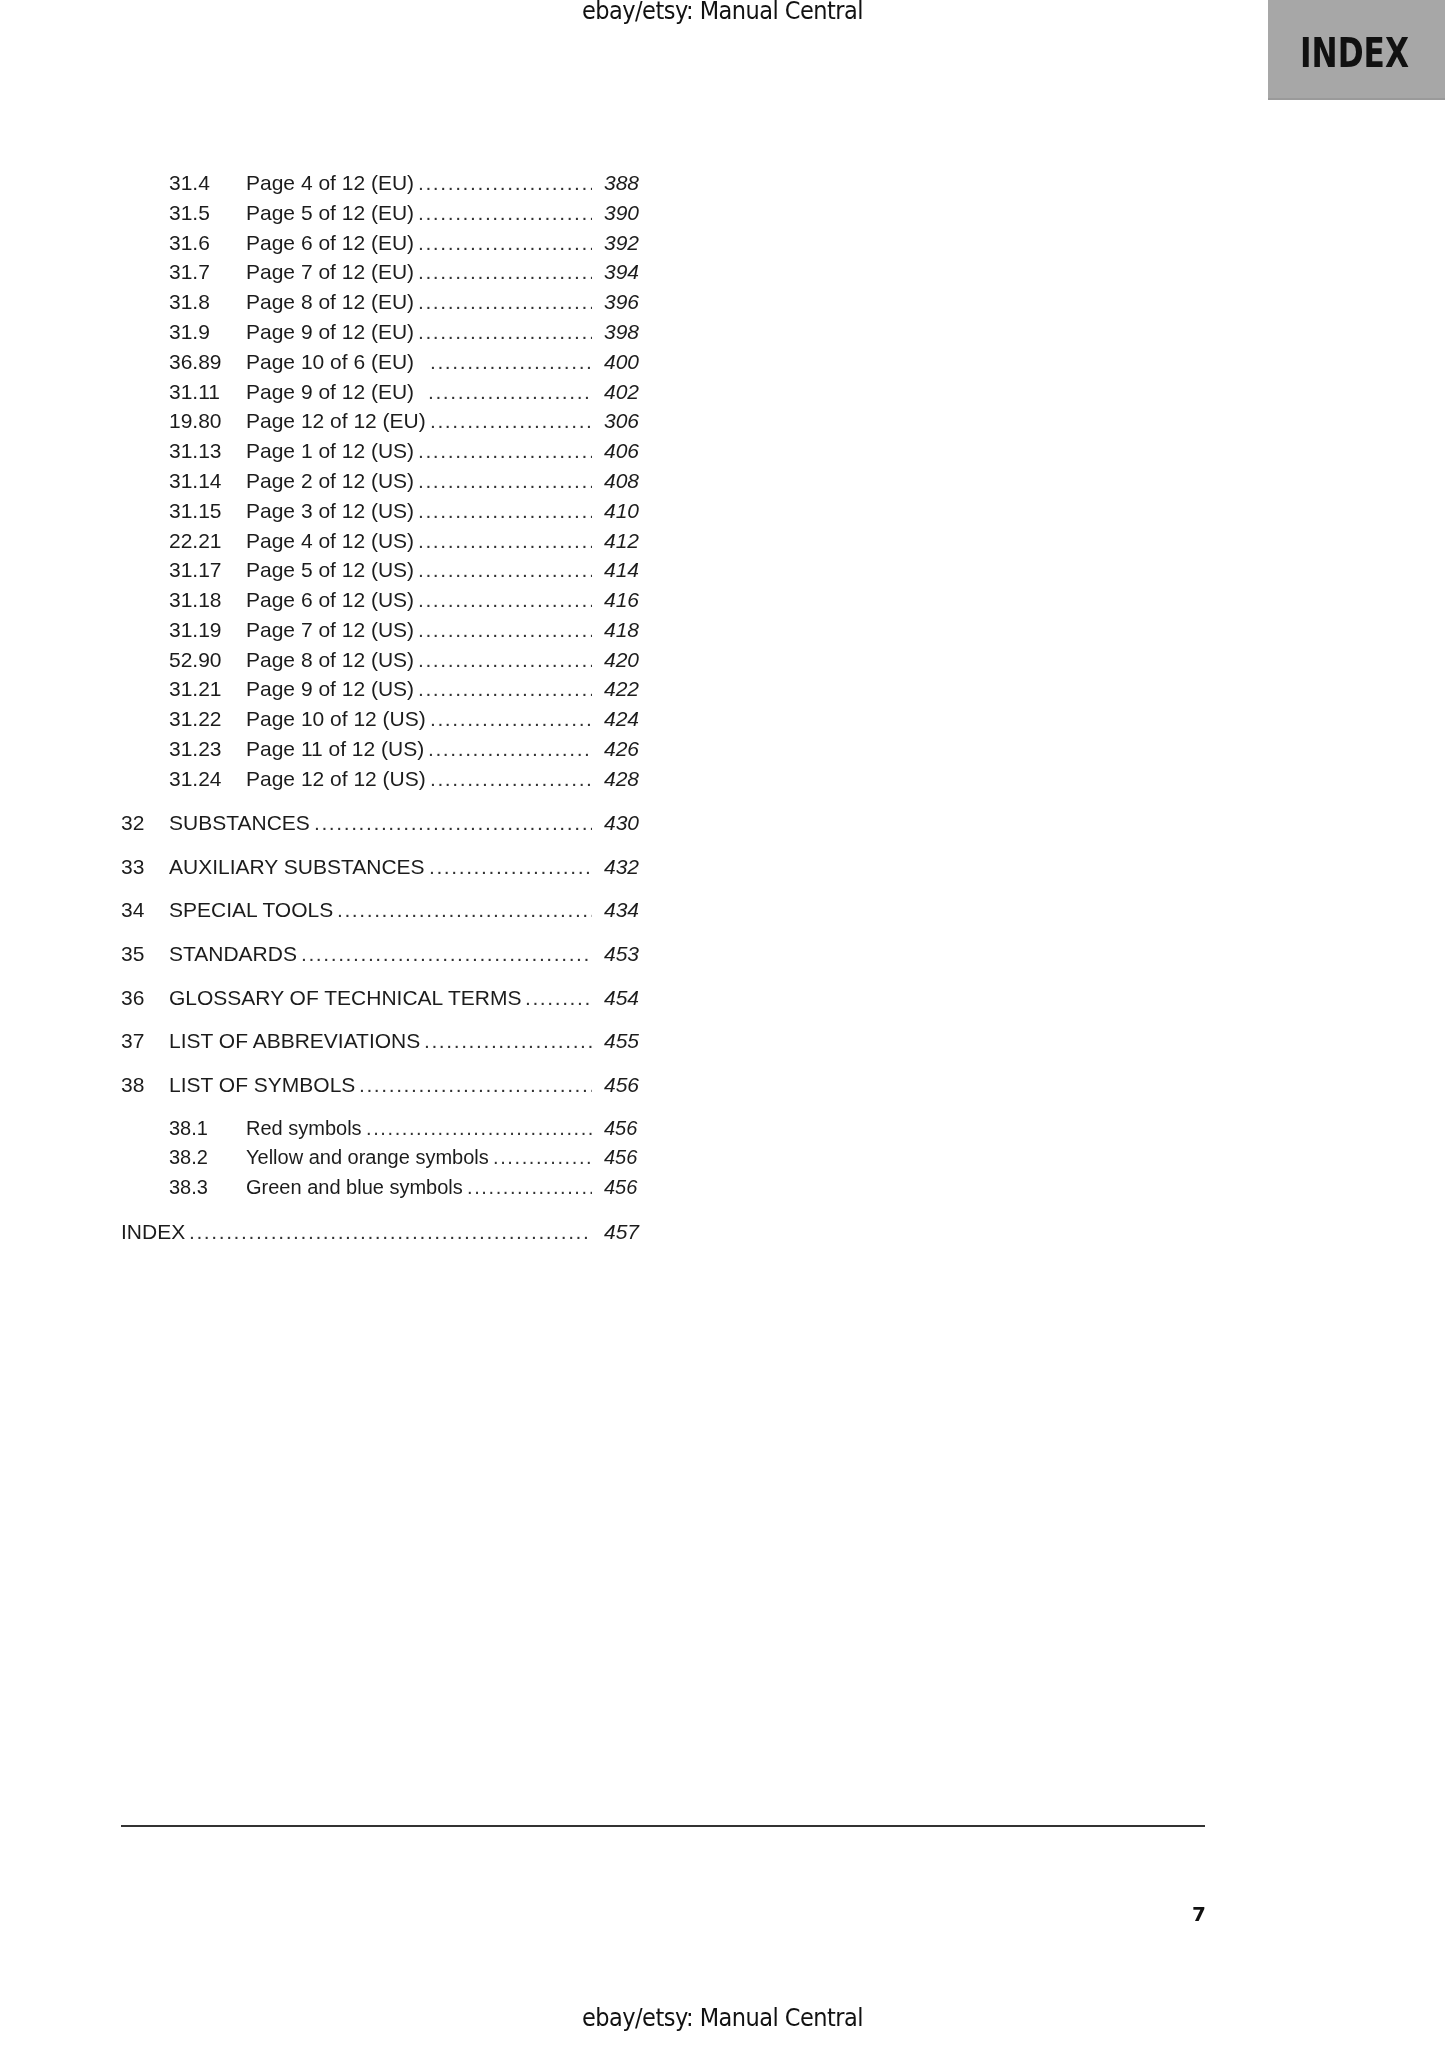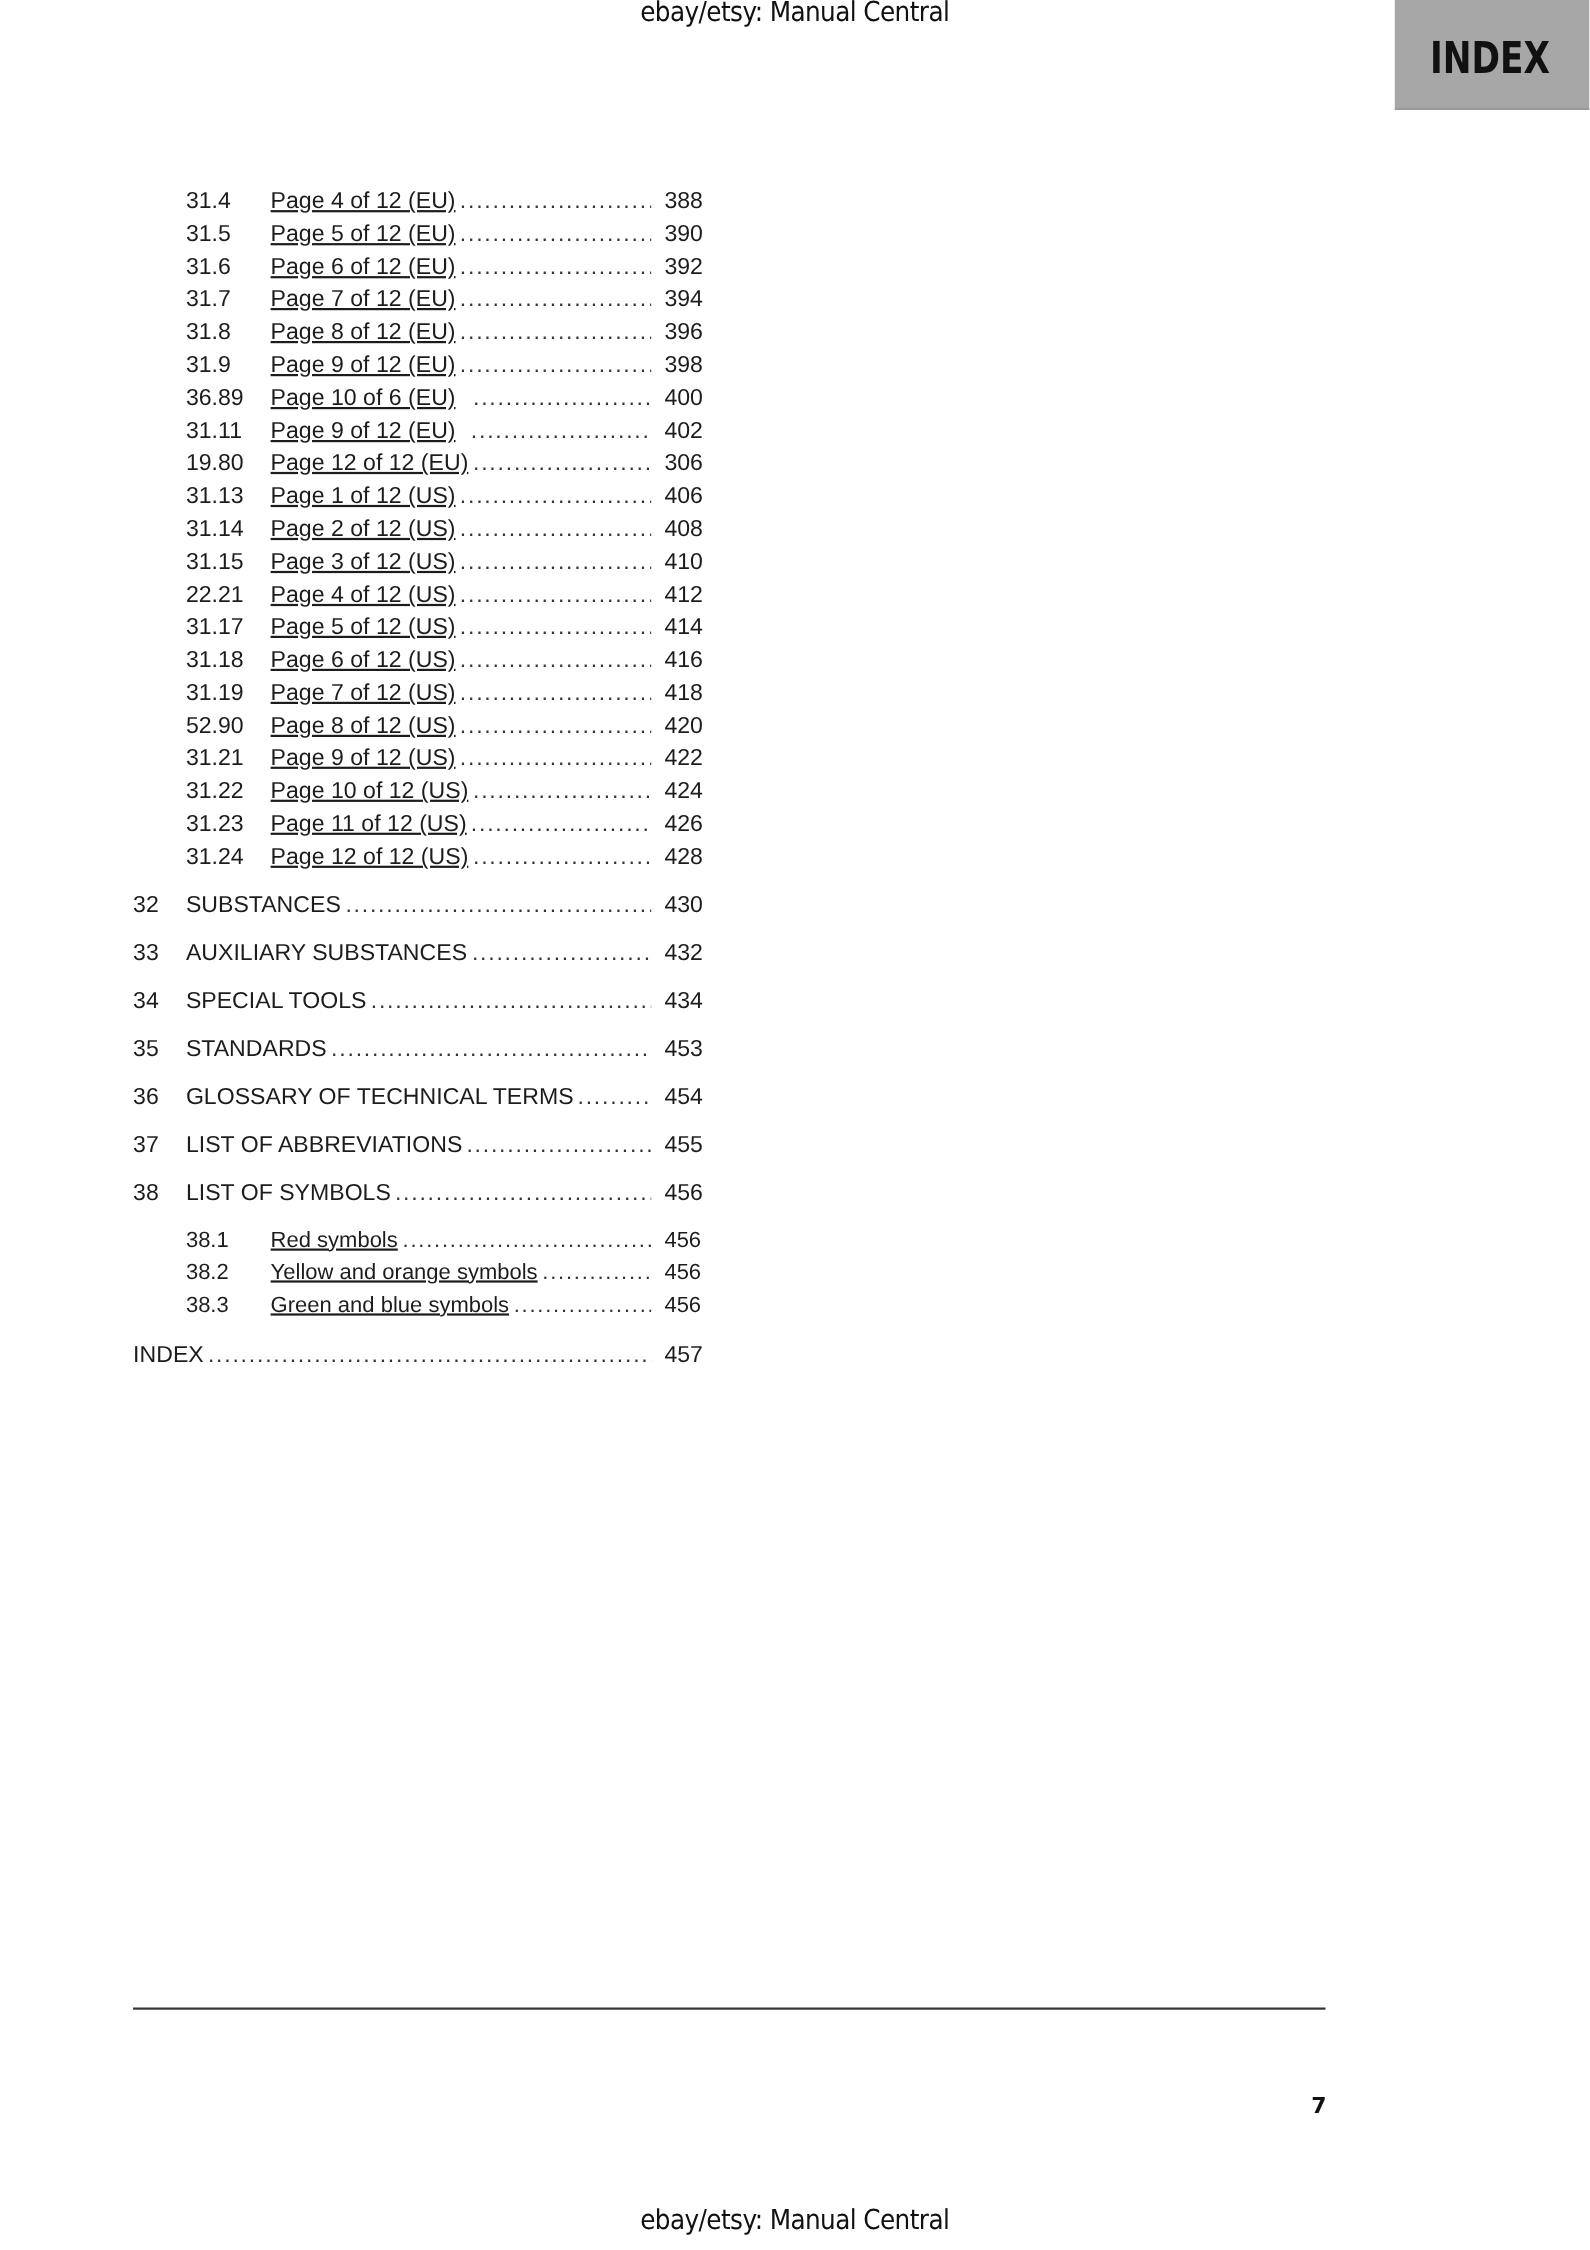--- a/index.html
+++ b/index.html
@@ -12,23 +12,23 @@
   .tab { position: absolute; left: 1268px; top: 0; width: 177px; height: 100px; background: #a7a7a7;
          border-bottom: 2px solid #9a9a9a; box-sizing: border-box; }
   .tab span { position: absolute; left: 32px; top: 30px; font-family: "DejaVu Sans", sans-serif; font-weight: bold;
          font-size: 40px; color: #111; transform: scaleX(0.78); transform-origin: left top; letter-spacing: 0px; }
   .toc { position: absolute; left: 0; top: 0; width: 700px; }
   .row { position: absolute; height: 26px; line-height: 26px; font-size: 21px; white-space: nowrap; color: #1c1c1c; }
   .row .num { position: absolute; left: 0; }
   .row .title { position: absolute; display: flex; }
   .row .t { background: #fff; padding-right: 2px; }
   .row .dots { position: absolute; overflow: hidden; letter-spacing: 1.6px; color: #333; }
-  .row .page { position: absolute; left: 604px; }
+  .row .page { position: absolute; left: 604px; font-style: italic; }
   .sub .num { left: 169px; }
-  .sub .title { left: 246px; text-decoration: underline; }
+  .sub .title { left: 246px; }
   .chap .num { left: 121px; }
   .chap .title { left: 169px; }
   .sub38 { font-size: 20px; }
   .rule { position: absolute; left: 121px; top: 1825px; width: 1084px; height: 2px; background: #333; }
   .pagenum { position: absolute; left: 1192px; top: 1902px; font-family: "DejaVu Sans", sans-serif; font-weight: bold; font-size: 20px; color: #111; }
 </style>
 </head>
 <body>
 
 <div id="header" class="running-head">ebay/etsy: Manual Central</div>

